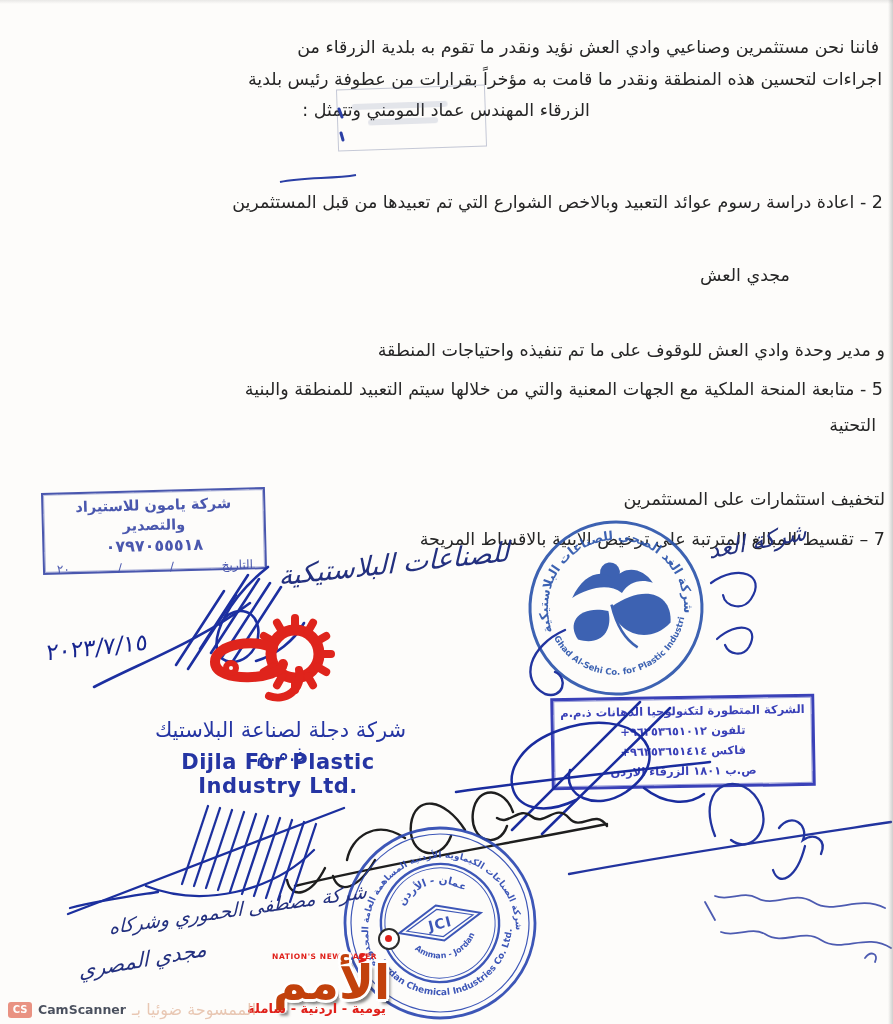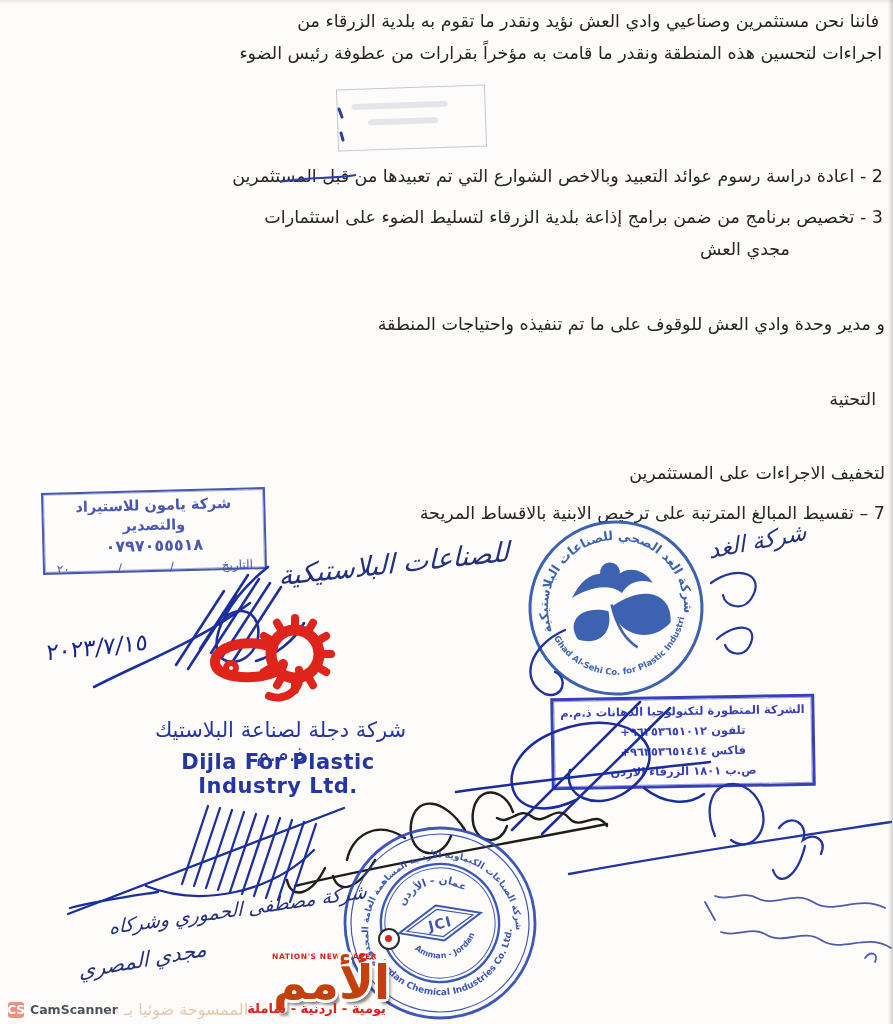--- a/index.html
+++ b/index.html
@@ -7,21 +7,21 @@
     position:relative; width:893px; height:1024px; overflow:hidden;
     background:#fdfcfa;
     font-family:"DejaVu Sans",sans-serif;
   }
   .edge-right{position:absolute;top:0;right:0;width:5px;height:100%;
     background:linear-gradient(to left,rgba(120,120,120,.35),rgba(120,120,120,0));}
   .edge-top{position:absolute;top:0;left:0;width:100%;height:4px;
     background:linear-gradient(to bottom,rgba(140,140,140,.18),rgba(140,140,140,0));}
 
   .line{position:absolute;direction:rtl;white-space:nowrap;
-    font-size:17.5px;line-height:26px;color:#262626;}
+    font-size:17.5px;line-height:26px;color:#262626;margin-top:26px;}
 
   
   .yamoun{position:absolute;left:42px;top:490px;width:224px;height:82px;
     border:2.5px solid #3b4aa8;box-shadow:inset 0 0 0 1px rgba(59,74,168,.45);
     transform:rotate(-1.5deg);color:#3b4aa8;direction:rtl;text-align:center;
     padding:3px 4px;box-sizing:border-box;opacity:.92;}
   .yamoun .n{font-size:14.5px;font-weight:bold;line-height:20px;}
   .yamoun .p{font-size:16px;font-weight:bold;letter-spacing:2px;line-height:22px;}
   .yamoun .d{display:flex;justify-content:space-between;font-size:12px;
     padding:0 8px;line-height:20px;}
@@ -70,45 +70,46 @@
   .alamm .hamza{position:absolute;right:24px;top:16px;color:#e0201a;
     font-size:21px;font-weight:bold;z-index:3;}
   .alamm .small{position:absolute;left:0px;top:24px;color:#e0201a;
     font-size:7.5px;font-weight:bold;letter-spacing:.6px;white-space:nowrap;margin-left:32px;}
   .alamm .tagline{position:absolute;right:6px;bottom:-2px;color:#e0201a;
     font-size:13px;font-weight:bold;direction:rtl;white-space:nowrap;}
 
   
   .cams{position:absolute;left:8px;top:1000px;display:flex;align-items:center;
     gap:6px;opacity:.75;}
-  .cams .cs{width:16px;height:16px;border-radius:3px;background:#dd4b32;
-    color:#fff;font-size:12px;font-weight:bold;display:flex;align-items:center;
+  .cams .cs{width:24px;height:16px;border-radius:3px;background:#dd4b32;
+    color:#fff;font-size:10px;font-weight:bold;display:flex;align-items:center;
     justify-content:center;opacity:.8;}
   .cams .nm{color:#0f172a;font-size:12.5px;font-weight:bold;}
   .cams .ar{color:#e2b69c;font-size:16px;direction:rtl;}
 
   svg{position:absolute;overflow:visible;}
   .rot-alghad{transform:rotate(-8deg);}
   .rot-jci{transform:rotate(-14deg);}
 </style>
 </head>
 <body>
 
 <div id="page">
   <div class="edge-top"></div>
 
   <div class="line" style="top:8px;right:14px">فاننا نحن مستثمرين وصناعيي  وادي العش نؤيد ونقدر ما تقوم به بلدية الزرقاء من</div>
-  <div class="line" style="top:40px;right:11px">اجراءات لتحسين هذه المنطقة ونقدر ما قامت به مؤخراً بقرارات من عطوفة رئيس الضوء</div>
+  <div class="line" style="top:40px;right:11px">اجراءات لتحسين هذه المنطقة ونقدر ما قامت به مؤخراً بقرارات من عطوفة رئيس بلدية</div>
+  <div class="line" style="top:71px;right:303px">الزرقاء المهندس عماد المومني وتتمثل :</div>
 
   <div class="line" style="top:163px;right:10px">2 - اعادة دراسة رسوم عوائد التعبيد وبالاخص الشوارع التي تم تعبيدها من قبل المستثمرين</div>
-  <div class="line" style="top:204px;right:10px">3 - تخصيص برنامج من ضمن برامج إذاعة بلدية الزرقاء لتسليط الضوء على استثمارات</div>
   <div class="line" style="top:236px;right:103px">مجدي العش</div>
   <div class="line" style="top:311px;right:8px">و مدير وحدة وادي العش للوقوف على ما تم تنفيذه واحتياجات المنطقة</div>
+  <div class="line" style="top:350px;right:10px">5 - متابعة المنحة الملكية مع الجهات المعنية والتي من خلالها سيتم  التعبيد للمنطقة والبنية</div>
   <div class="line" style="top:386px;right:17px">التحتية</div>
-  <div class="line" style="top:460px;right:8px">لتخفيف الاجراءات على المستثمرين</div>
+  <div class="line" style="top:460px;right:8px">لتخفيف استثمارات على المستثمرين</div>
   <div class="line" style="top:500px;right:8px">7 – تقسيط المبالغ المترتبة على ترخيص الابنية بالاقساط المريحة</div>
 
   <div class="ghost">
     <div class="smudge" style="left:14px;top:14px;width:96px"></div>
     <div class="smudge" style="left:30px;top:30px;width:70px"></div>
   </div>
   <svg width="20" height="40" style="left:333px;top:105px" viewBox="0 0 20 40">
     <path d="M6,4 L9,12" stroke="#2b3fa5" stroke-width="3" stroke-linecap="round"></path>
     <path d="M8,28 L10,35" stroke="#2b3fa5" stroke-width="3" stroke-linecap="round"></path>
   </svg>

